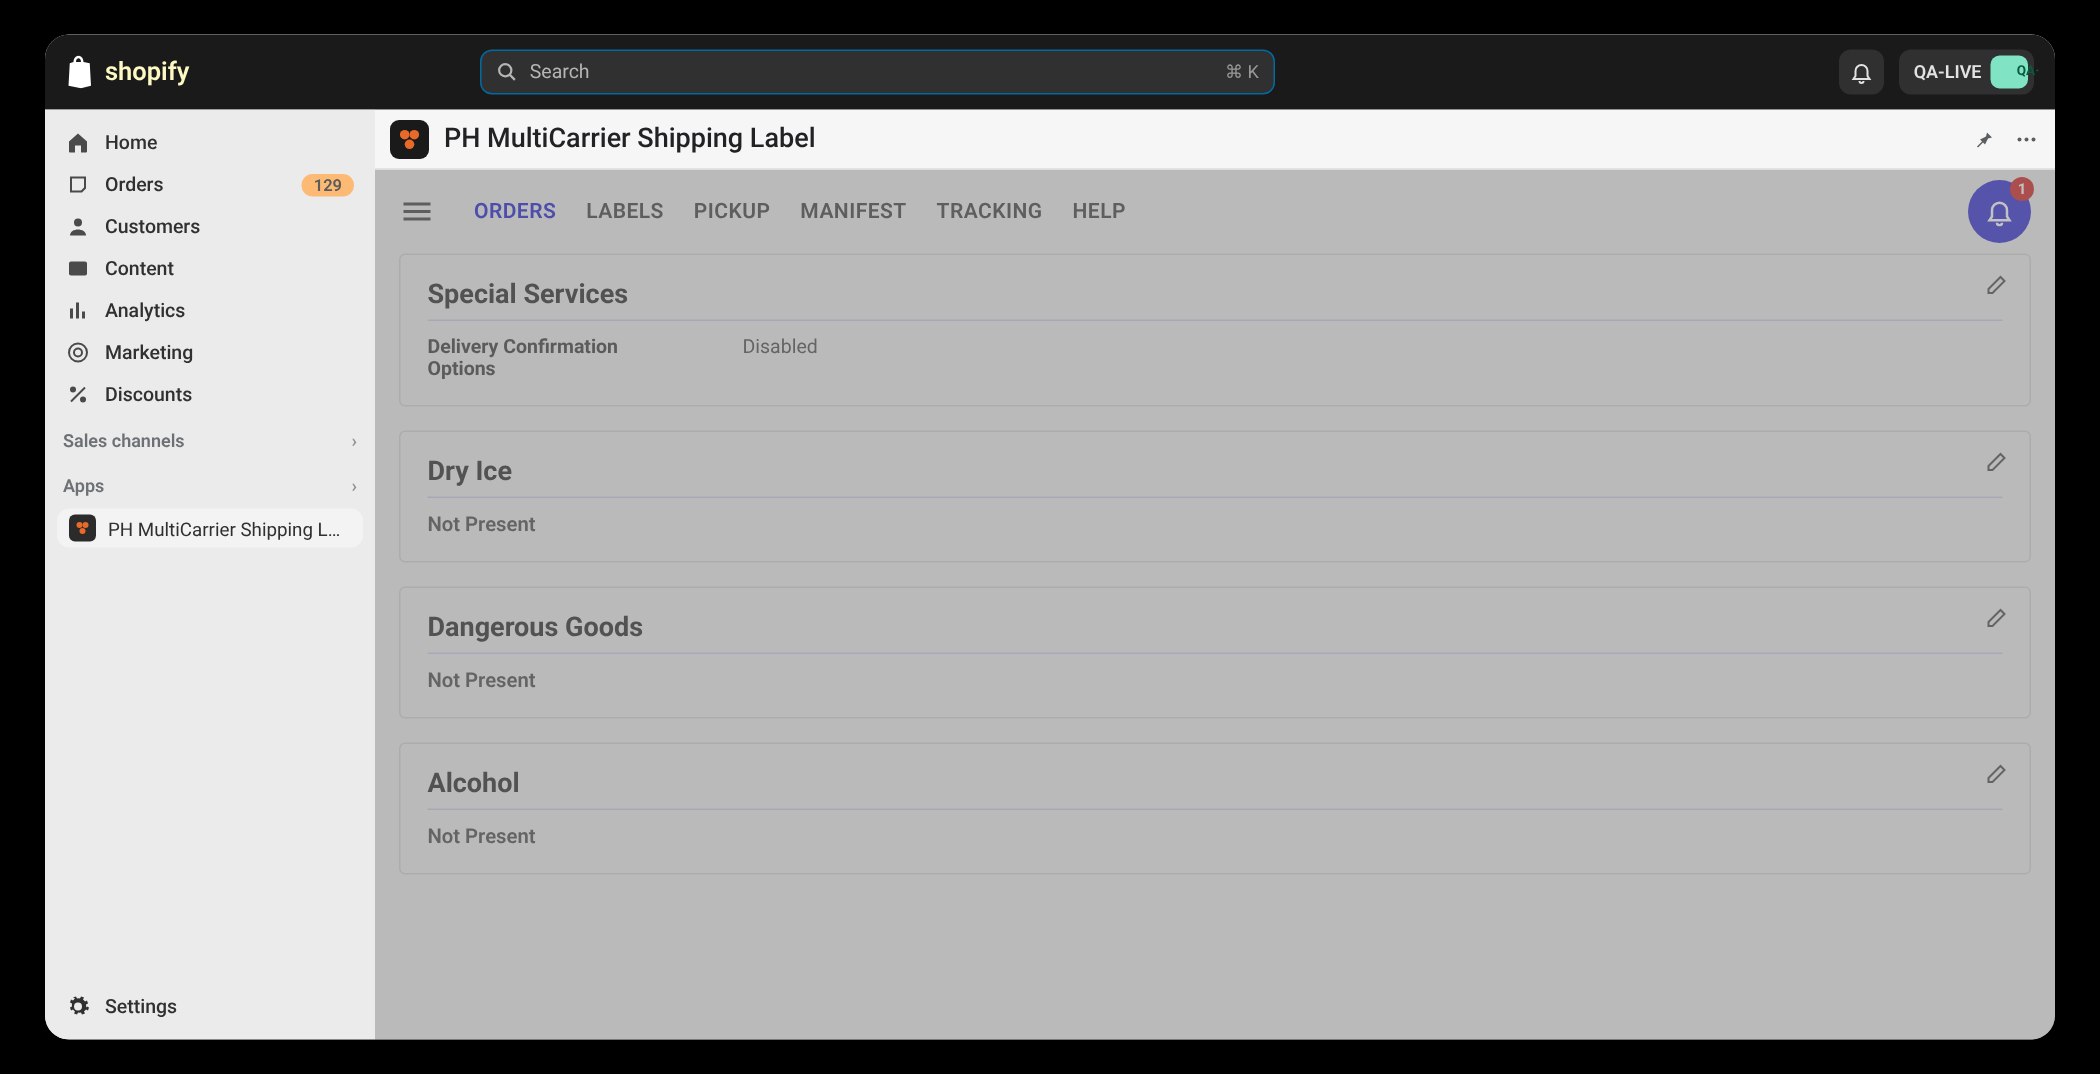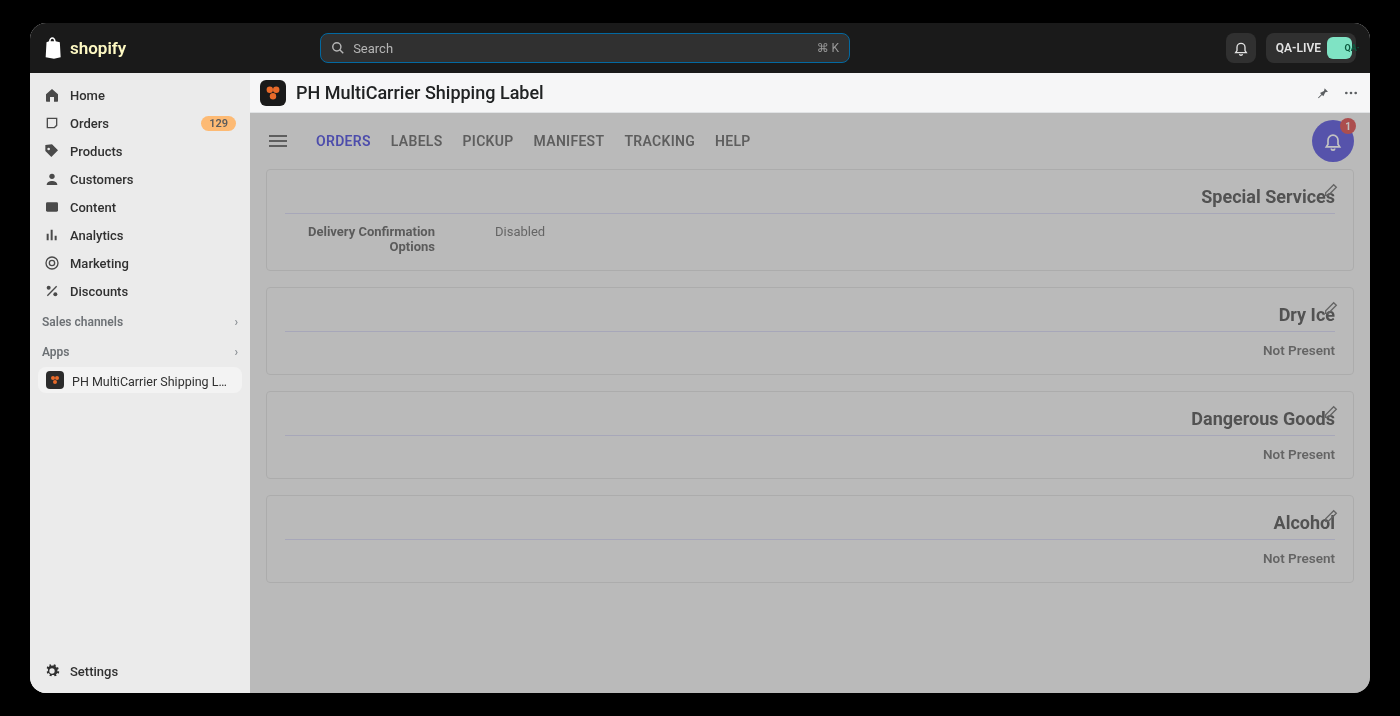--- a/index.html
+++ b/index.html
@@ -43,21 +43,21 @@
   .app-body { position: absolute; inset: 0; overflow: hidden; }
 
   .app-nav { height: 56px; display: flex; align-items: center; padding: 0 16px; gap: 6px; }
   .hamburger { width: 24px; height: 24px; color: #4a4a4a; margin-right: 20px; }
   .app-tabs { display: flex; gap: 20px; }
   .app-tab { font-size: 14px; font-weight: 600; color: #4a4a4a; letter-spacing: .3px; }
   .app-tab.active { color: #2a2ad6; }
   .bell-wrap { margin-left: auto; position: relative; width: 42px; height: 42px; border-radius: 50%; background: #3b36d6; display:flex;align-items:center;justify-content:center; color:#fff; }
   .bell-badge { position:absolute; top:-2px; right:-2px; width:16px; height:16px; border-radius:50%; background:#d82c2c; color:#fff; font-size:10px; font-weight:700; display:flex;align-items:center;justify-content:center; }
 
-  .cards { padding: 0 16px; display: flex; flex-direction: column; gap: 16px; text-align: right; }
+  .cards { padding: 0 16px; display: flex; flex-direction: column; gap: 16px; }
   .card { border: 1px solid #d7d7d7; border-radius: 4px; padding: 16px 18px; position: relative; }
   .card h3 { font-size: 18px; font-weight: 700; color: #333; margin-bottom: 6px; }
   .card .row { display: flex; gap: 60px; padding-top: 10px; border-top: 1px solid #8a8aee55; margin-top: 6px; }
   .card .row .k { font-size: 13px; font-weight: 700; color: #444; max-width: 150px; }
   .card .row .v { font-size: 13px; color: #555; }
   .card .status { font-size: 13.5px; font-weight: 600; color: #555; padding-top: 10px; border-top: 1px solid #8a8aee55; margin-top: 6px; }
   .edit-ico { position: absolute; top: 12px; right: 14px; color: #555; cursor:pointer; }
 
   
   .modal { position: absolute; z-index: 10; left: 515px; top: 307px; width: 548px; background: #fff; border-radius: 4px; box-shadow: 0 12px 40px rgba(0,0,0,.35); padding: 22px 22px 14px; }
@@ -119,28 +119,20 @@
           <span>Home</span>
         </div>
         <div class="side-item">
           <span class="ico">
               <svg width="16" height="16" viewBox="0 0 24 24" fill="currentColor">
                 <path d="M4 4h16v12l-4 4H4V4zm2 2v12h9l3-3V6H6z"></path>
               </svg>
             </span>
           <span>Orders</span>
           <span class="badge">129</span>
-        </div>
-        <div class="side-item">
-          <span class="ico">
-              <svg width="16" height="16" viewBox="0 0 24 24" fill="currentColor">
-                <path d="M12 2l9 9-10 10-9-9V3l10-1zm-5 5a2 2 0 100 4 2 2 0 000-4z"></path>
-              </svg>
-            </span>
-          <span>Products</span>
         </div>
         <div class="side-item">
           <span class="ico">
               <svg width="16" height="16" viewBox="0 0 24 24" fill="currentColor">
                 <circle cx="12" cy="8" r="4"></circle>
                 <path d="M4 21c0-4 4-6 8-6s8 2 8 6H4z"></path>
               </svg>
             </span>
           <span>Customers</span>
         </div>

